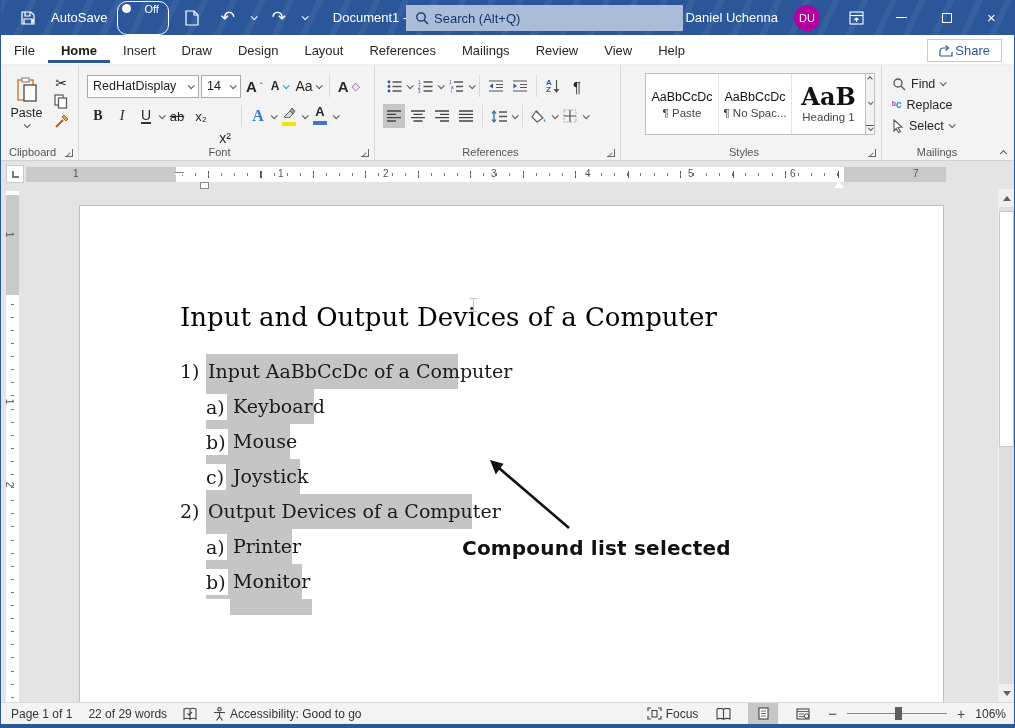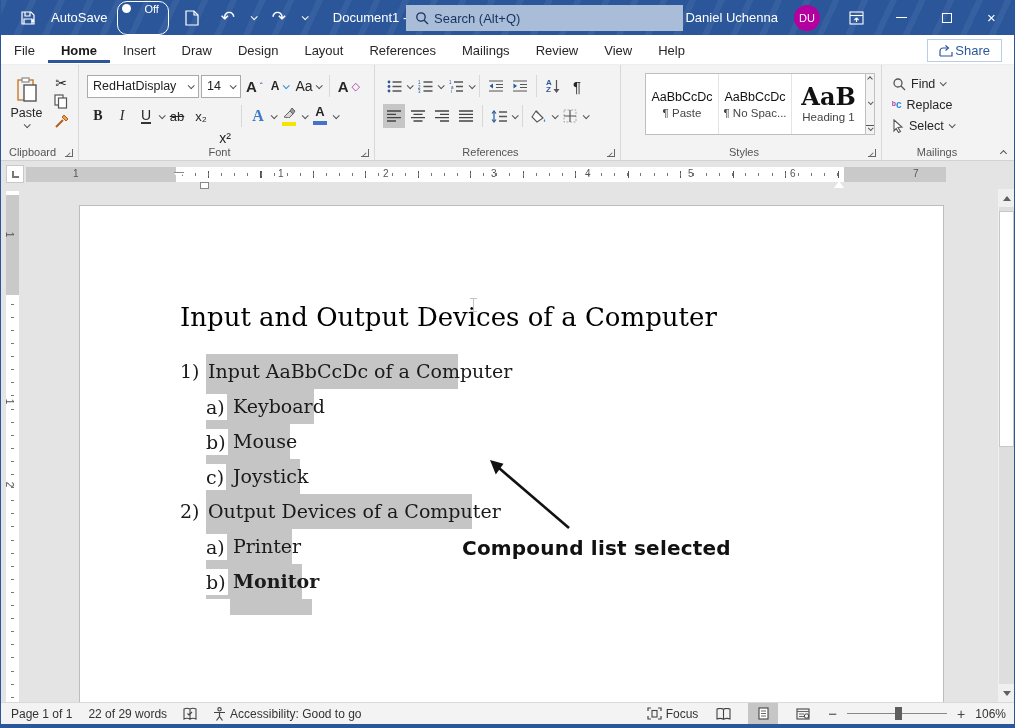--- a/index.html
+++ b/index.html
@@ -555,21 +555,21 @@
         <span class="ltext" style="left:128px;">Output Devices of a Computer</span>
       </div>
       <div class="lrow" style="top:323px;">
         <span class="hl" style="left:126px;width:86px;"></span>
         <span class="lnum l2" style="left:126px;">a)</span>
         <span class="ltext" style="left:153px;">Printer</span>
       </div>
       <div class="lrow" style="top:358px;">
         <span class="hl" style="left:126px;width:96px;"></span>
         <span class="lnum l2" style="left:126px;">b)</span>
-        <span class="ltext" style="left:153px;font-weight:bold;">Monitor</span>
+        <span class="ltext" style="left:153px;">Monitor</span>
       </div>
       <span class="hl" style="top:393px;left:150px;width:82px;height:16px;"></span>
 
       <svg class="arrow-svg" width="100" height="90" viewBox="0 0 100 90">
         <path d="M19 17L89 77" stroke="#111" stroke-width="2.6"></path>
         <polygon points="10,9 23.5,12.8 15.8,23.5" fill="#111"></polygon>
       </svg>
       <div class="annotation">Compound list selected</div>
     </div>
 

